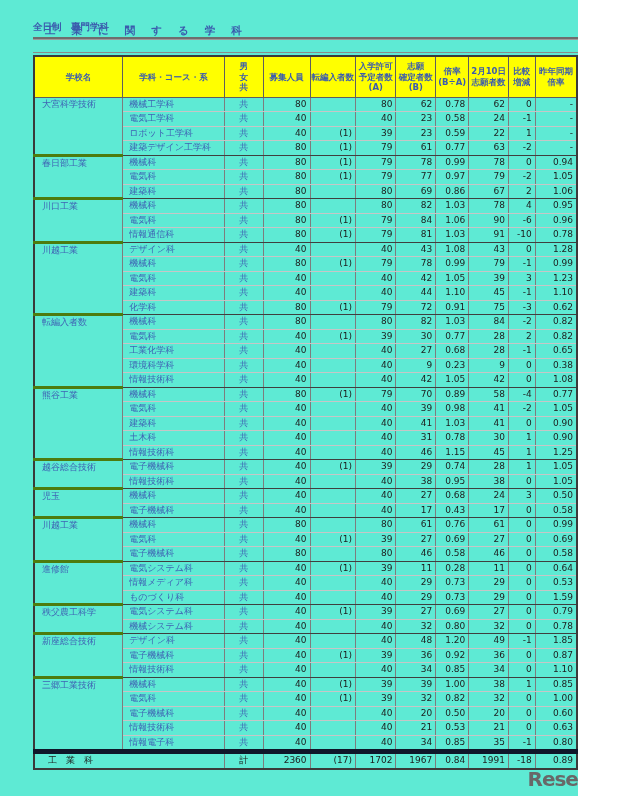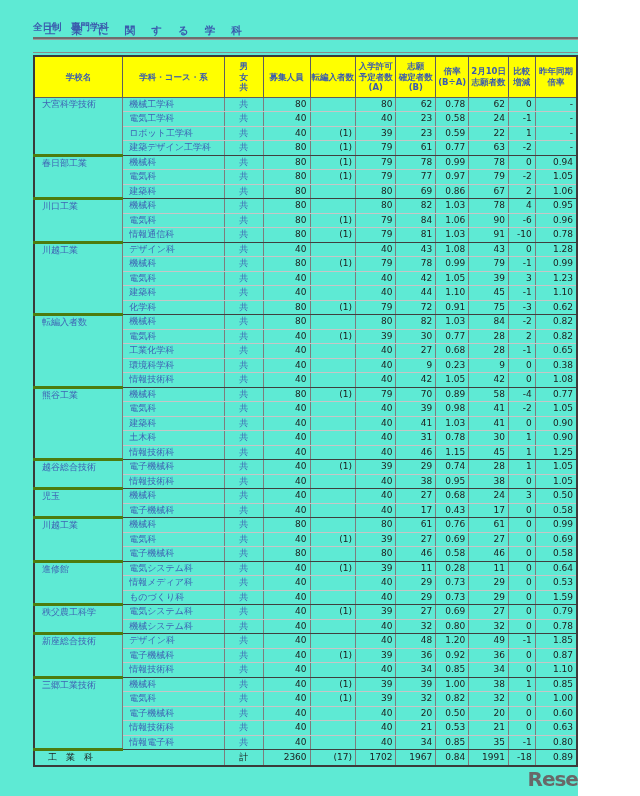--- a/index.html
+++ b/index.html
@@ -44,21 +44,21 @@
   }
   .l { text-align:left; } .c { text-align:center; } .r { text-align:right; }
   .blue { color:#3f63b4; }
   td.school {
     color:#3f63b4; vertical-align:top; text-align:left;
     padding-left:7px; border-bottom:3px solid #4d7c0f;
   }
   td.dept { padding-left:6px; }
   tr.group-end td { border-bottom:1px solid #3f3f3f; }
   tr.total-row td {
-    border-top:1px solid #0f172a; border-bottom:none; color:#1c1c1c;margin-left:24px;
+    border-top:5px solid #0f172a; border-bottom:none; color:#1c1c1c;margin-left:24px;
   }
   td.total-label { letter-spacing:9px; padding-left:13px; text-align:left; }
   .logo {
     position:absolute; left:518px; top:763px; width:118px; height:32px; text-align:right;
   }
   .logo-caption {
     position:absolute; top:0; right:9px;
     font-size:5px; color:#d03a3a; letter-spacing:1px; line-height:5px;
   }
   .logo-text {

